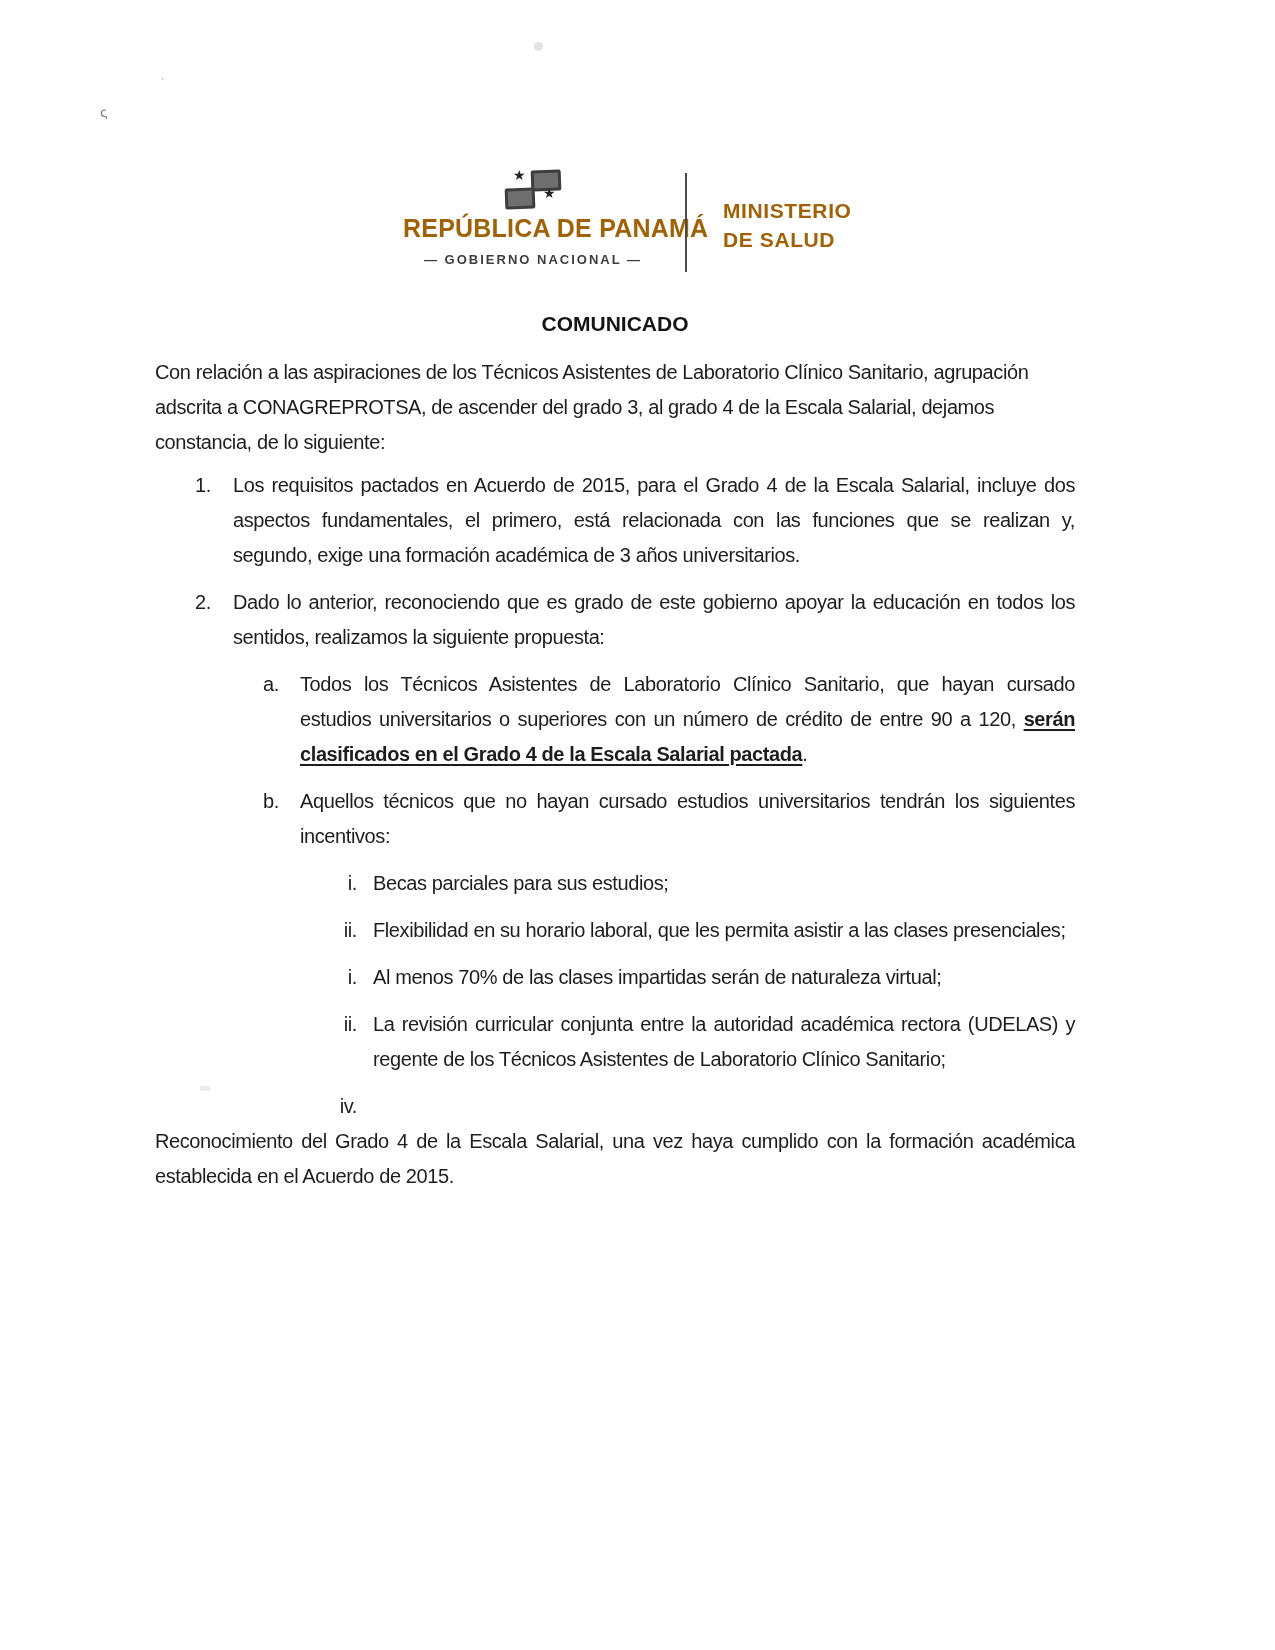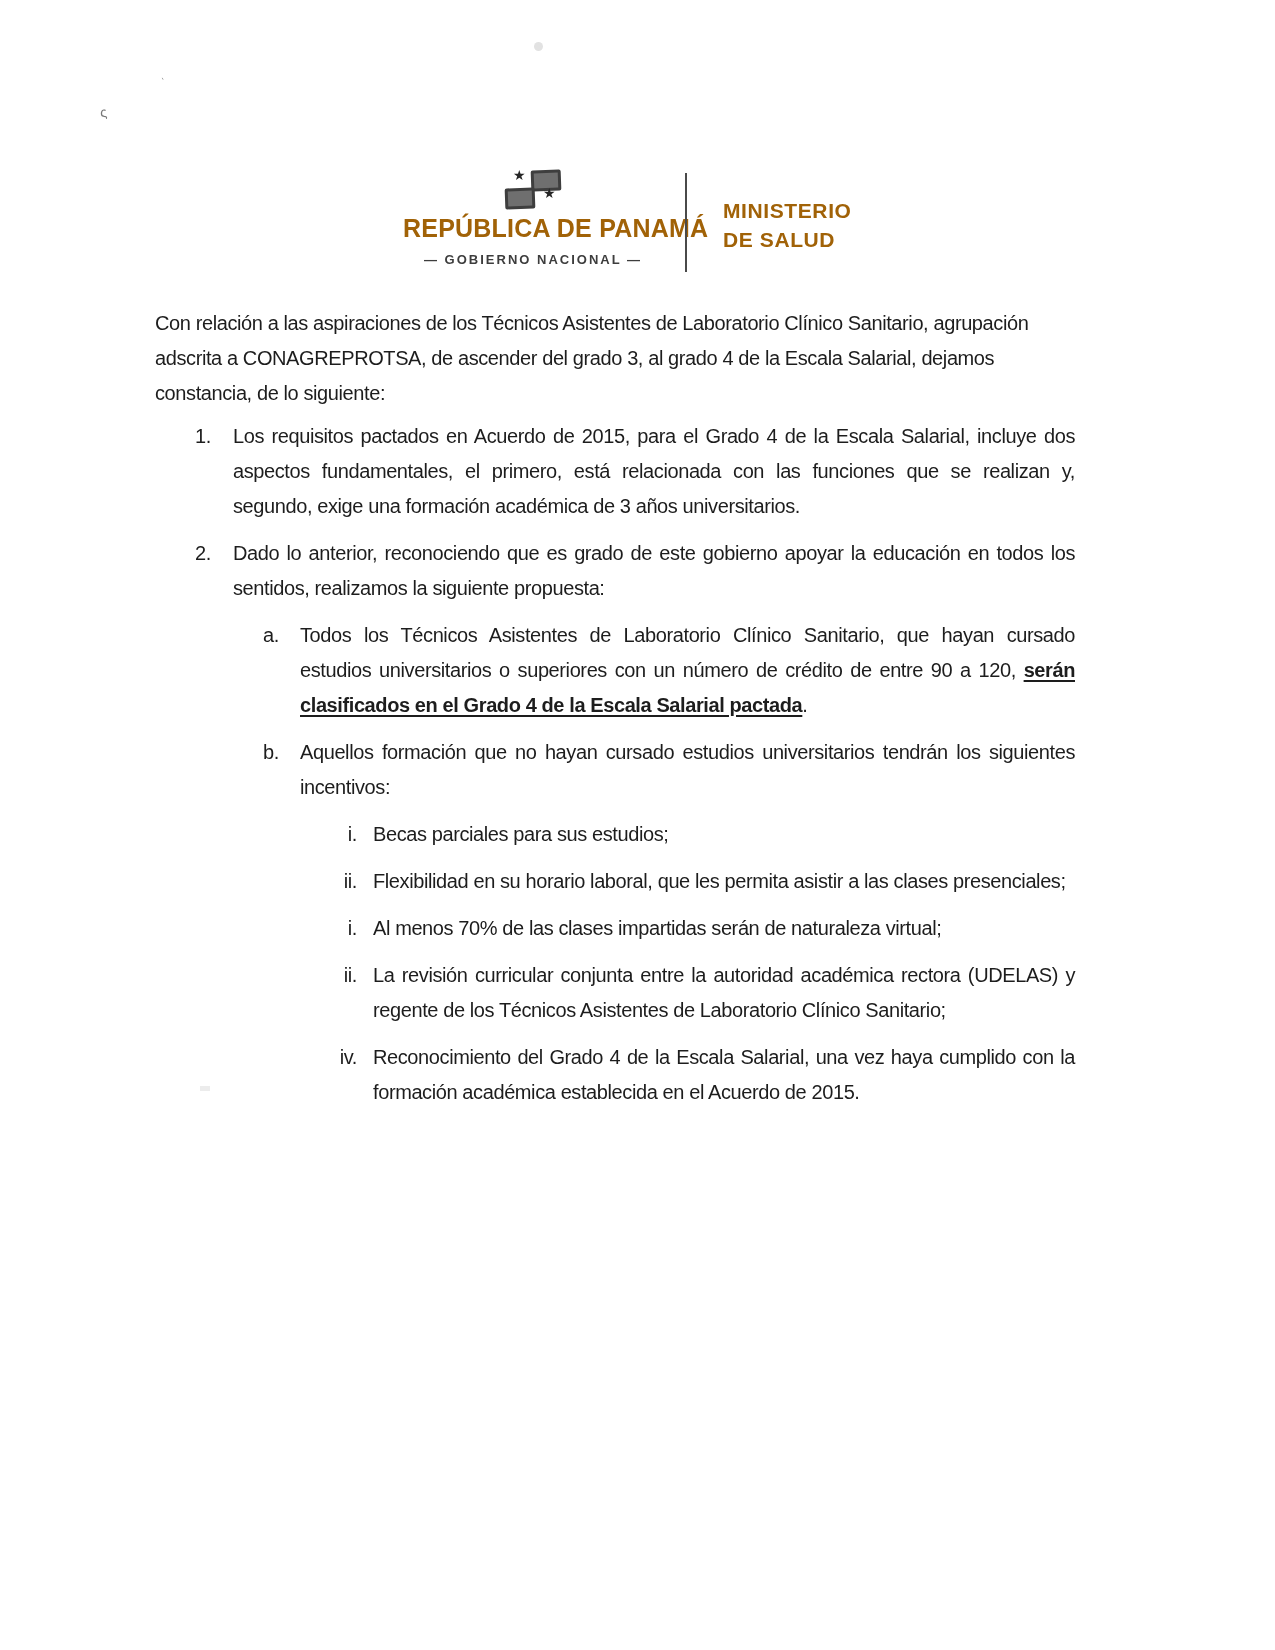--- a/index.html
+++ b/index.html
@@ -32,21 +32,21 @@
   .republic { font-size:25px; font-weight:700; letter-spacing:0.2px; color:#a16207; white-space:nowrap; }
   .government { margin-top:9px; font-size:13px; font-weight:700; letter-spacing:2px; color:#3d3d3d; white-space:nowrap; }
   .divider { position:absolute; left:685px; top:5px; width:2px; height:99px; background:#4a4a4a; }
   .ministry { position:absolute; left:723px; top:28px; font-size:21px; line-height:29px; font-weight:700; letter-spacing:0.6px; color:#a16207; }
 
   
   .content { position:absolute; left:155px; top:306px; width:920px; font-size:20px; letter-spacing:-0.4px; line-height:35px; }
   .doc-title { margin:0 0 14px 0; text-align:center; font-size:21px; font-weight:700; color:#151515; letter-spacing:0; }
   .intro { margin:0 0 8px 0; text-align:left; }
   .item { display:flex; margin-bottom:12px; }
-  .item:last-child { margin-bottom:0; }
+  .item:last-child { margin-bottom:0;flex-direction:column; }
   .marker { flex:none; box-sizing:border-box; }
   .level1 .marker { width:78px;  padding-left:40px; }
   .level2 .marker { width:145px; padding-left:108px; }
   .level3 .marker { width:218px; padding-right:16px; text-align:right; }
   .text { flex:1; text-align:justify; }
   .emphasis { font-weight:700; text-decoration:underline; text-decoration-thickness:2px; text-underline-offset:3px; }
 </style>
 </head>
 <body>
 
@@ -69,41 +69,42 @@
       <div class="government">—  GOBIERNO NACIONAL  —</div>
     </div>
     <div class="divider"></div>
     <div class="ministry">
       <div>MINISTERIO</div>
       <div>DE SALUD</div>
     </div>
   </header>
 
   <main class="content">
+    <h1 class="doc-title">COMUNICADO</h1>
 
     <p class="intro">Con relación a las aspiraciones de los Técnicos Asistentes de Laboratorio Clínico Sanitario, agrupación adscrita a CONAGREPROTSA, de ascender del grado 3, al grado 4 de la Escala Salarial, dejamos constancia, de lo siguiente:</p>
 
     <div class="item level1">
       <span class="marker">1.</span>
       <span class="text">Los requisitos pactados en Acuerdo de 2015, para el Grado 4 de la Escala Salarial, incluye dos aspectos fundamentales, el primero, está relacionada con las funciones que se realizan y, segundo, exige una formación académica de 3 años universitarios.</span>
     </div>
 
     <div class="item level1">
       <span class="marker">2.</span>
       <span class="text">Dado lo anterior, reconociendo que es grado de este gobierno apoyar la educación en todos los sentidos, realizamos la siguiente propuesta:</span>
     </div>
 
     <div class="item level2">
       <span class="marker">a.</span>
       <span class="text"><span>Todos los Técnicos Asistentes de Laboratorio Clínico Sanitario, que hayan cursado estudios universitarios o superiores con un número de crédito de entre 90 a 120, </span><span class="emphasis">serán clasificados en el Grado 4 de la Escala Salarial pactada</span><span>.</span></span>
     </div>
 
     <div class="item level2">
       <span class="marker">b.</span>
-      <span class="text">Aquellos formación que no hayan cursado estudios universitarios tendrán los siguientes incentivos:</span>
+      <span class="text">Aquellos técnicos que no hayan cursado estudios universitarios tendrán los siguientes incentivos:</span>
     </div>
 
     <div class="item level3">
       <span class="marker">i.</span>
       <span class="text">Becas parciales para sus estudios;</span>
     </div>
 
     <div class="item level3">
       <span class="marker">ii.</span>
       <span class="text">Flexibilidad en su horario laboral, que les permita asistir a las clases presenciales;</span>

